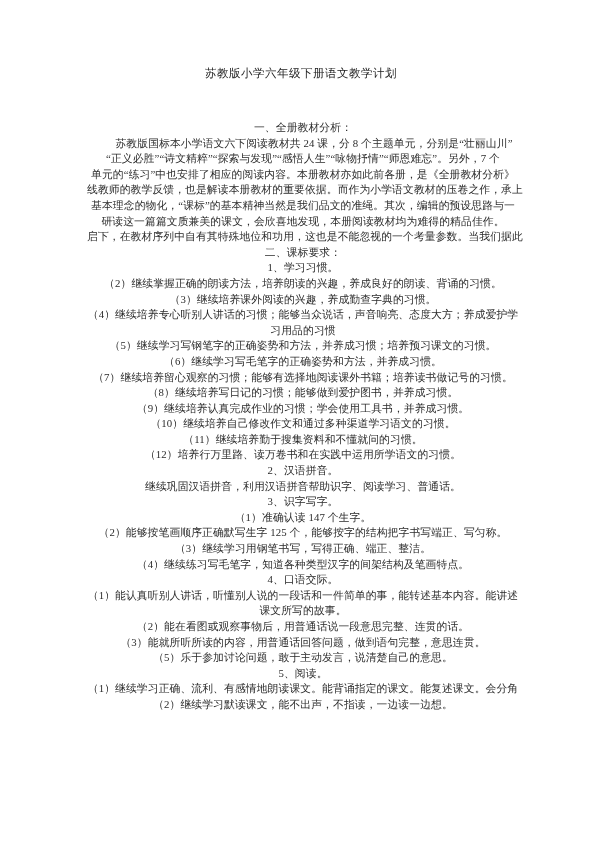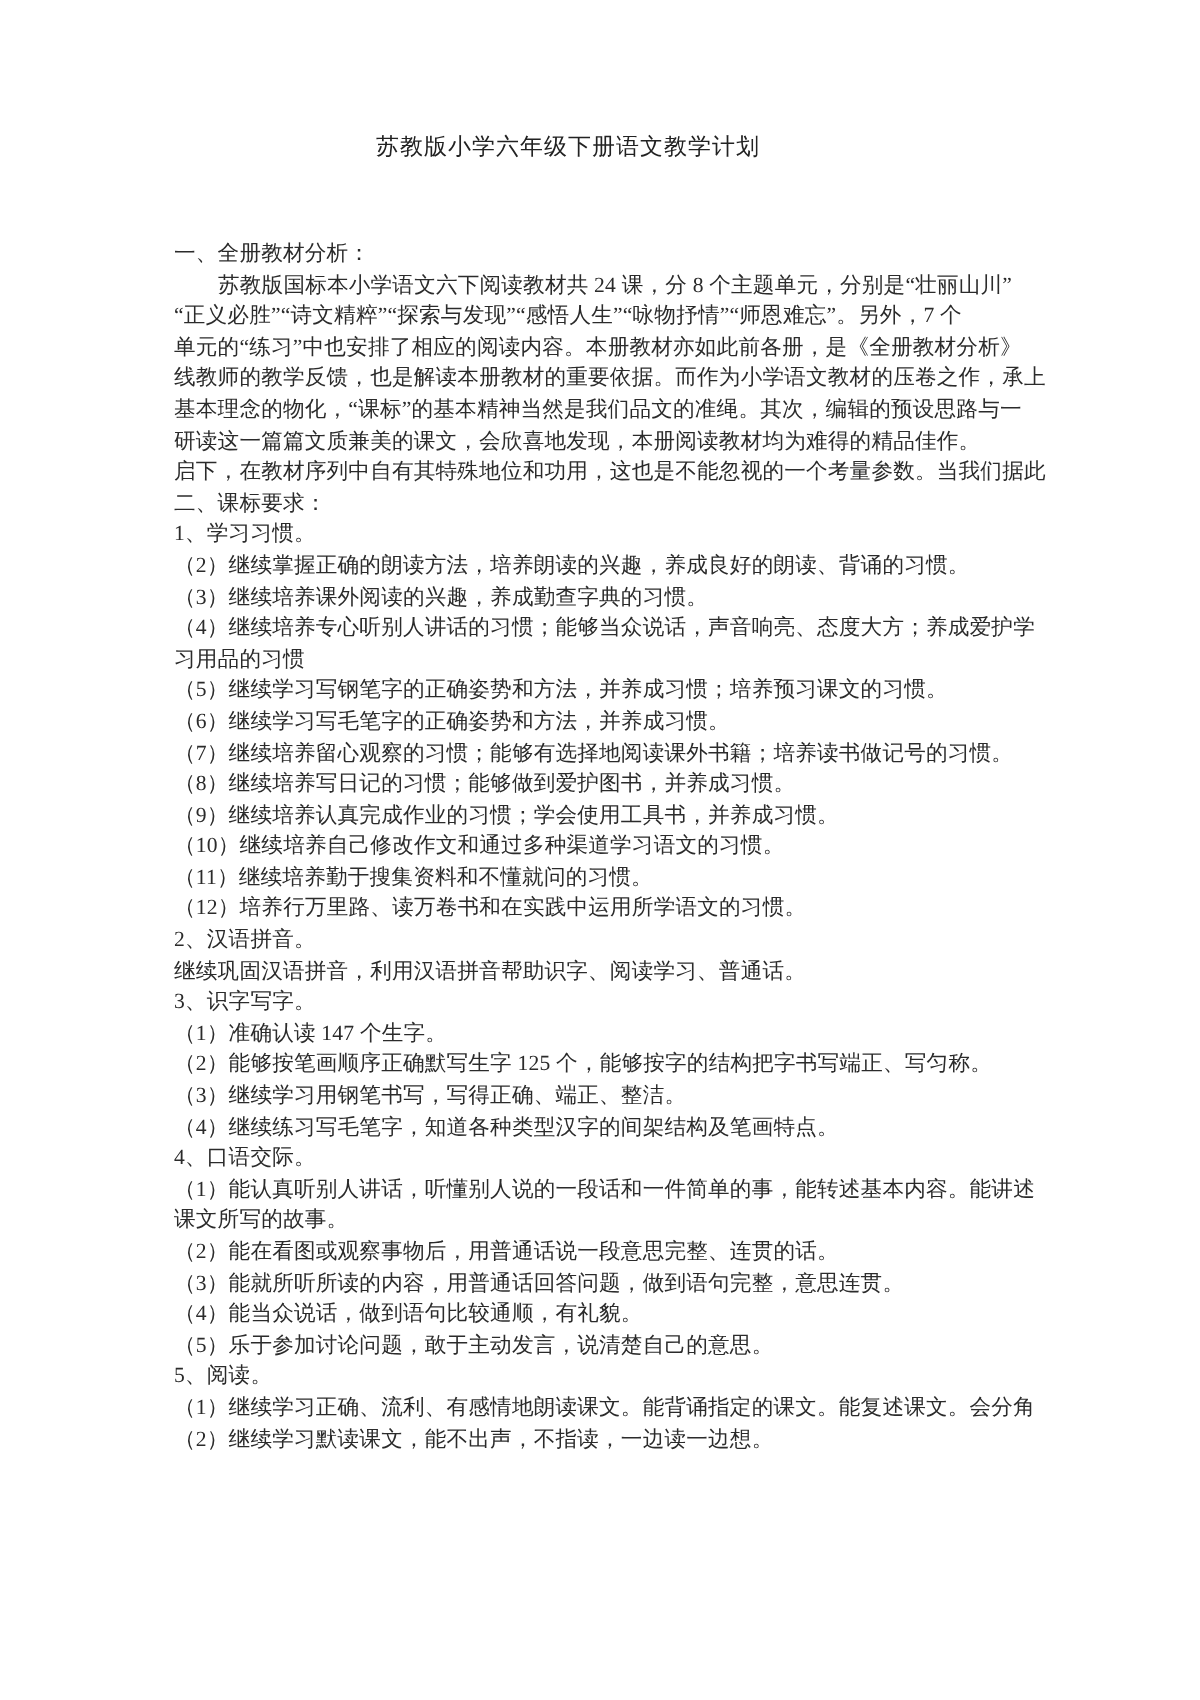--- a/index.html
+++ b/index.html
@@ -13,40 +13,41 @@
     position: absolute;
     top: 0; left: 0;
     width: 600px;
     height: 850px;
     background: #ffffff;
     overflow: hidden;
   }
   .doc-title {
     position: absolute;
     top: 66px;
-    left: 70px;
+    left: 87px;
     width: 428px;
     text-align: center;
     font-size: 11.5px;
     letter-spacing: 0.5px;
     color: #222222;
     white-space: nowrap;
   }
   .body-block {
     position: absolute;
     top: 120px;
     left: 87px;
     width: 432px;
   }
   .line {
     font-size: 10.8px;
     line-height: 15.6px;
     white-space: nowrap;
     color: #2b2b2b;
     letter-spacing: 0.1px;
+    text-align: center;
   }
   .line.indent { text-indent: 22px; }
 </style>
 </head>
 <body>
 
 <div class="page">
   <div class="doc-title">苏教版小学六年级下册语文教学计划</div>
   <div class="body-block">
       <div class="line">一、全册教材分析：</div>
@@ -76,19 +77,18 @@
       <div class="line">3、识字写字。</div>
       <div class="line">（1）准确认读 147 个生字。</div>
       <div class="line">（2）能够按笔画顺序正确默写生字 125 个，能够按字的结构把字书写端正、写匀称。</div>
       <div class="line">（3）继续学习用钢笔书写，写得正确、端正、整洁。</div>
       <div class="line">（4）继续练习写毛笔字，知道各种类型汉字的间架结构及笔画特点。</div>
       <div class="line">4、口语交际。</div>
       <div class="line">（1）能认真听别人讲话，听懂别人说的一段话和一件简单的事，能转述基本内容。能讲述</div>
       <div class="line">课文所写的故事。</div>
       <div class="line">（2）能在看图或观察事物后，用普通话说一段意思完整、连贯的话。</div>
       <div class="line">（3）能就所听所读的内容，用普通话回答问题，做到语句完整，意思连贯。</div>
-      <div class="line">（4）能当众说话，做到语句比较通顺，有礼貌。</div>
       <div class="line">（5）乐于参加讨论问题，敢于主动发言，说清楚自己的意思。</div>
       <div class="line">5、阅读。</div>
       <div class="line">（1）继续学习正确、流利、有感情地朗读课文。能背诵指定的课文。能复述课文。会分角</div>
       <div class="line">（2）继续学习默读课文，能不出声，不指读，一边读一边想。</div>
     </div>
 </div>
 
 </body></html>

